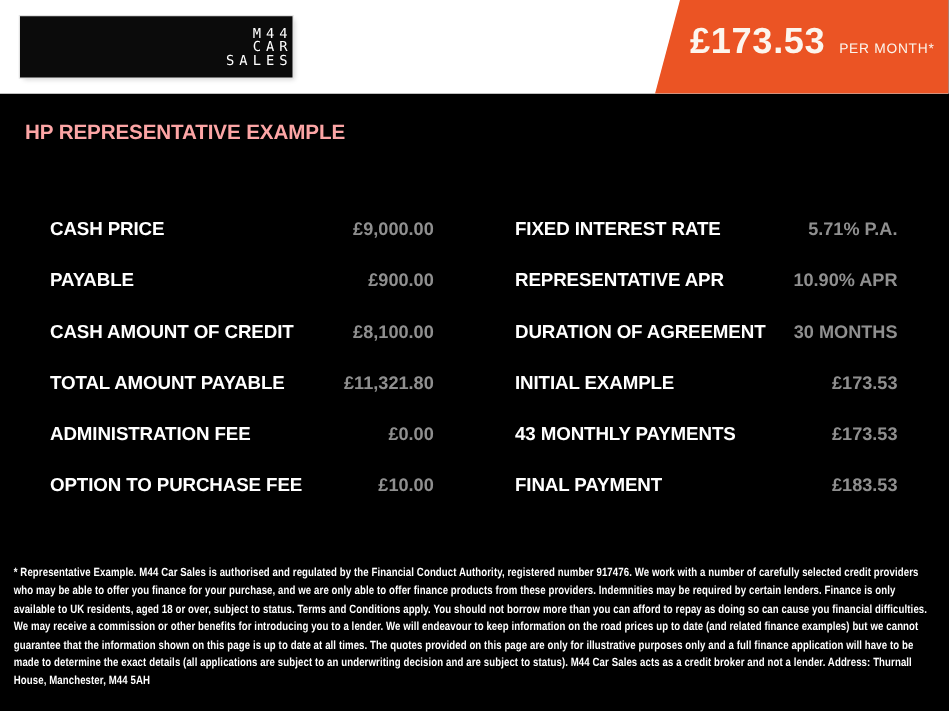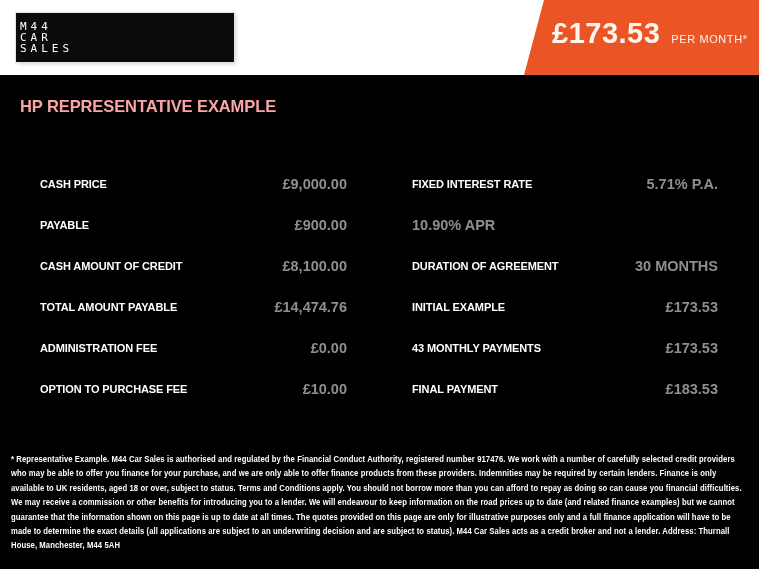--- a/index.html
+++ b/index.html
@@ -15,21 +15,21 @@
   .topbar {
     position:absolute; left:0; top:0;
     width:759px; height:75px;
     background:#ffffff;
   }
   .logo-box {
     position:absolute; left:16px; top:13px;
     width:218px; height:49px;
     background:#0b0b0b;
     display:flex; flex-direction:column;
-    align-items:flex-start; justify-content:center;
+    align-items:flex-end; justify-content:center;
     box-shadow:0 0 0 1px #e3e3e3, 2px 2px 4px rgba(0,0,0,.18);
   }
   .logo-line {
     color:#fff;
     font-family:"DejaVu Sans Mono", monospace;
     font-size:11px; line-height:11px;
     letter-spacing:4px; text-indent:4px;
     font-weight:400; white-space:nowrap;
   }
   .price-flag {
@@ -57,21 +57,21 @@
 
   
   .fin-col { position:absolute; top:163px; }
   .fin-col.left  { left:40px;  width:307px; }
   .fin-col.right { left:412px; width:306px; }
   .frow {
     height:41px;
     display:flex; justify-content:space-between; align-items:center;
   }
   .frow .lbl {
-    color:#fff; font-size:11px; font-weight:700;
+    color:#fff; font-size:15px; font-weight:700;
     letter-spacing:-0.1px; white-space:nowrap;
   }
   .frow .val {
     color:var(--value_gray, #8F8F8F);
     font-size:14.5px; font-weight:700; white-space:nowrap;
   }
 
   
   .footnote {
     position:absolute; left:11px; top:452px;
@@ -106,38 +106,39 @@
   <div class="frow">
     <span class="lbl">PAYABLE</span>
     <span class="val">£900.00</span>
   </div>
   <div class="frow">
     <span class="lbl">CASH AMOUNT OF CREDIT</span>
     <span class="val">£8,100.00</span>
   </div>
   <div class="frow">
     <span class="lbl">TOTAL AMOUNT PAYABLE</span>
-    <span class="val">£14,474.76</span>
+    <span class="val">£11,321.80</span>
   </div>
   <div class="frow">
     <span class="lbl">ADMINISTRATION FEE</span>
     <span class="val">£0.00</span>
   </div>
   <div class="frow">
     <span class="lbl">OPTION TO PURCHASE FEE</span>
     <span class="val">£10.00</span>
   </div>
 </div>
 
 <div class="fin-col right">
   <div class="frow">
     <span class="lbl">FIXED INTEREST RATE</span>
     <span class="val">5.71% P.A.</span>
   </div>
   <div class="frow">
+    <span class="lbl">REPRESENTATIVE APR</span>
     <span class="val">10.90% APR</span>
   </div>
   <div class="frow">
     <span class="lbl">DURATION OF AGREEMENT</span>
     <span class="val">30 MONTHS</span>
   </div>
   <div class="frow">
     <span class="lbl">INITIAL EXAMPLE</span>
     <span class="val">£173.53</span>
   </div>

